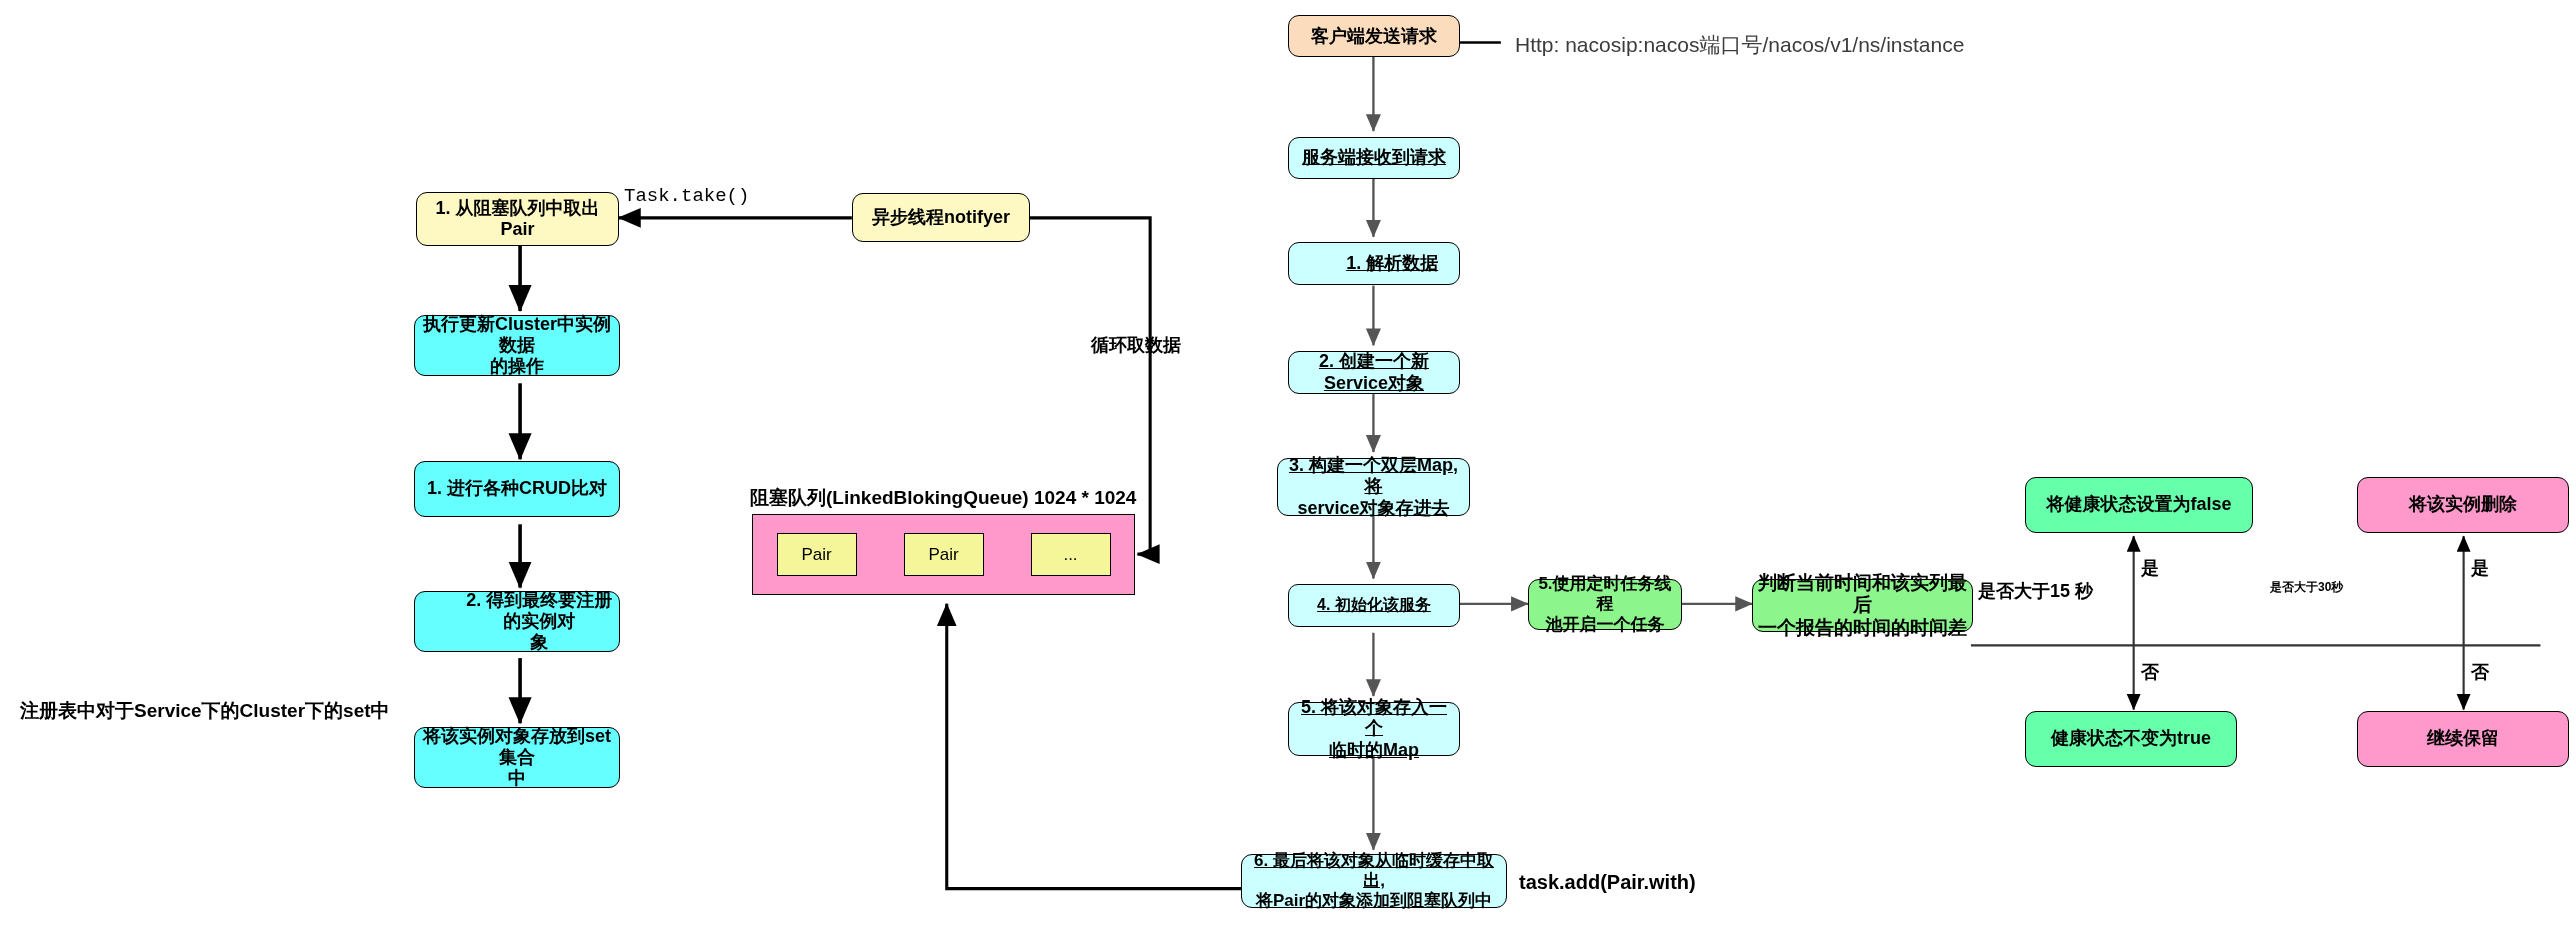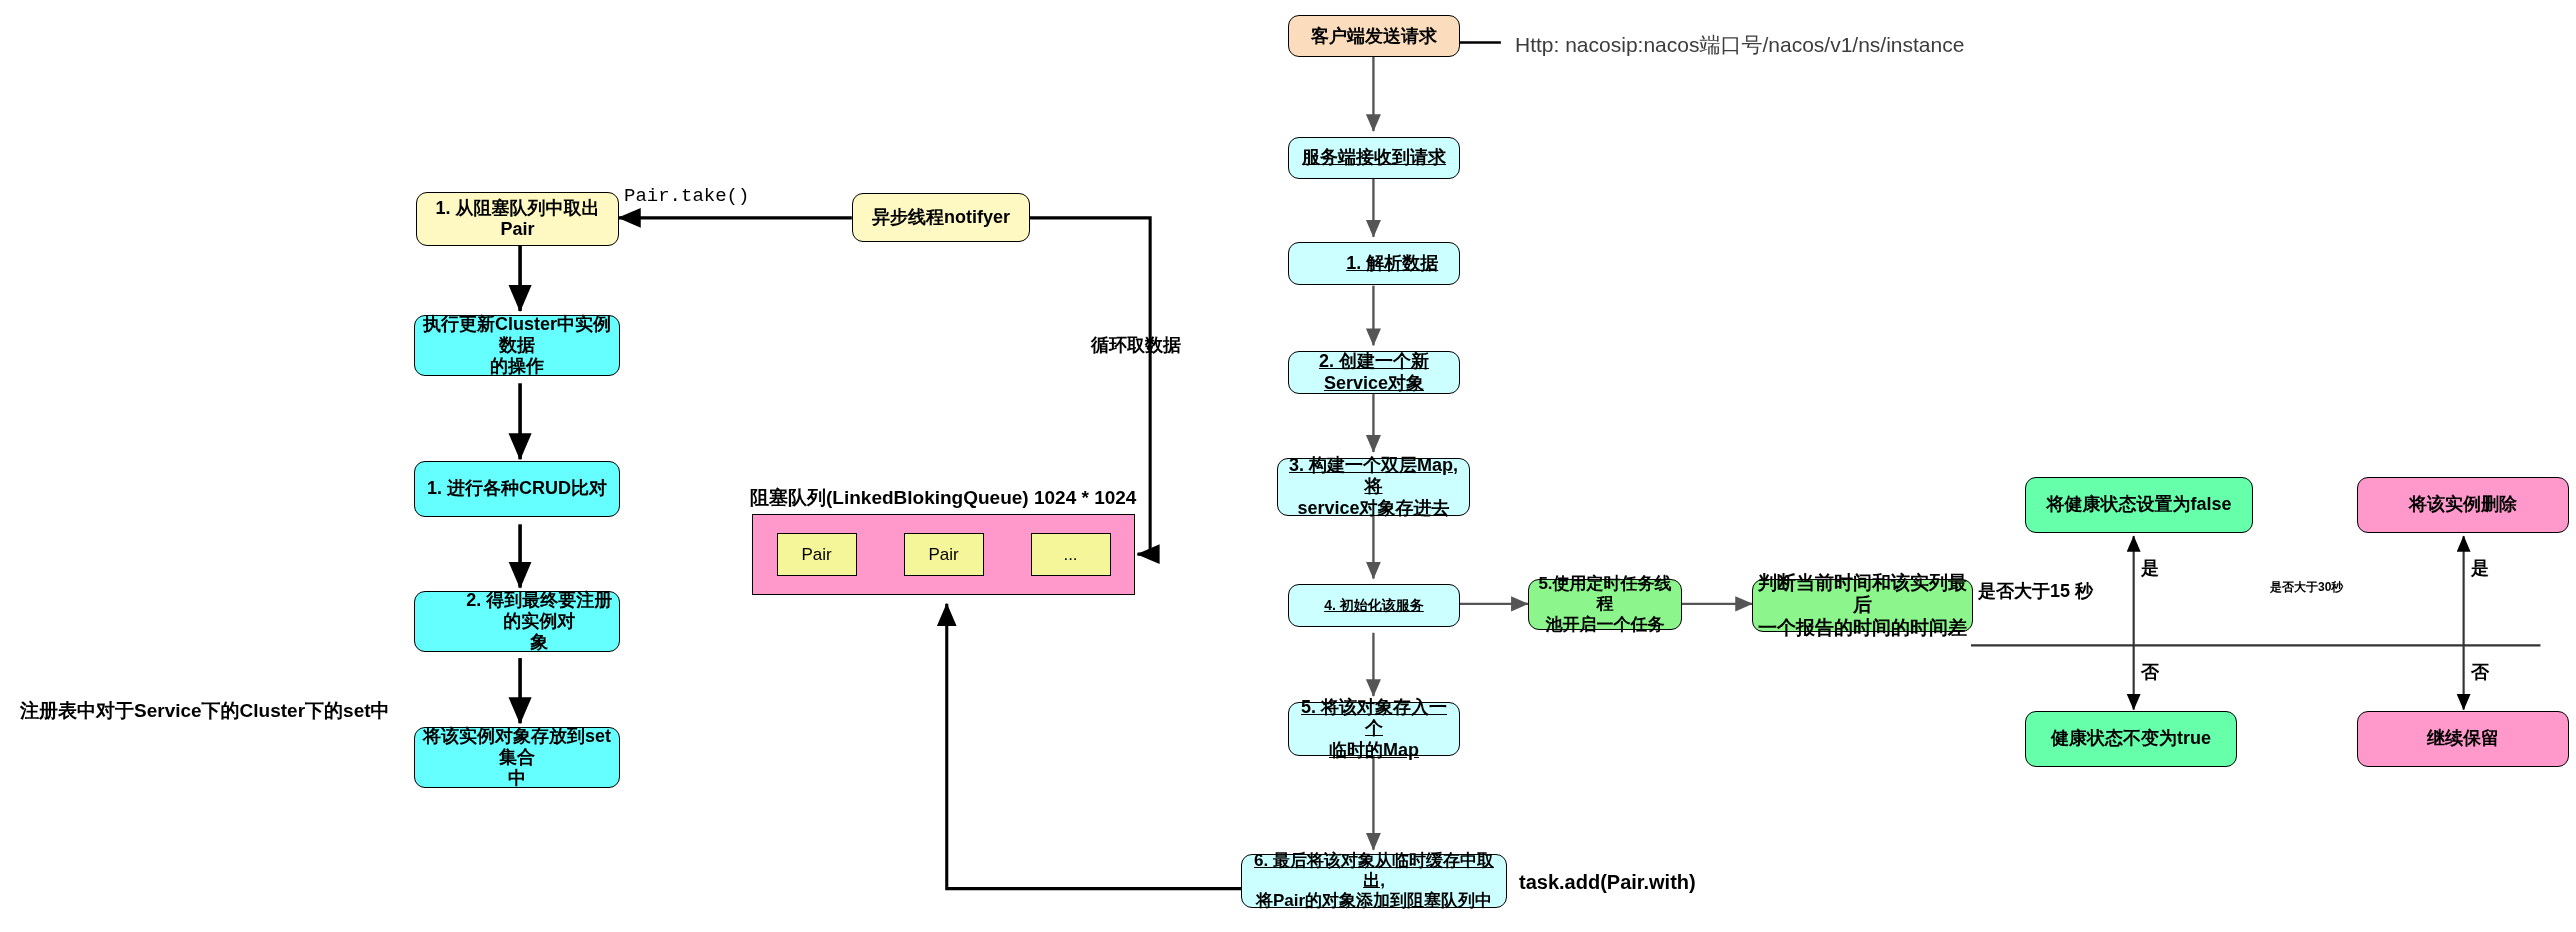--- a/index.html
+++ b/index.html
@@ -149,21 +149,21 @@
   <div class="node fill-lcyan" style="left:1288px;top:137px;width:172px;height:42px;font-size:18px;">服务端接收到请求</div>
 
   <div class="node fill-lcyan" style="left:1288px;top:242px;width:172px;height:43px;font-size:18px;padding-left:40px;">1. 解析数据</div>
 
   <div class="node fill-lcyan" style="left:1288px;top:351px;width:172px;height:43px;font-size:18px;">2. 创建一个新
 Service对象</div>
 
   <div class="node fill-lcyan" style="left:1277px;top:458px;width:193px;height:58px;font-size:18px;">3. 构建一个双层Map,将
 service对象存进去</div>
 
-  <div class="node fill-lcyan" style="left:1288px;top:584px;width:172px;height:43px;font-size:14px;">4. 初始化该服务</div>
+  <div class="node fill-lcyan" style="left:1288px;top:584px;width:172px;height:43px;font-size:16px;border-radius:10px;">4. 初始化该服务</div>
 
   <div class="node fill-lcyan" style="left:1288px;top:702px;width:172px;height:54px;font-size:18px;">5. 将该对象存入一个
 临时的Map</div>
 
   <div class="node fill-lcyan" style="left:1241px;top:854px;width:266px;height:54px;font-size:17px;">6. 最后将该对象从临时缓存中取出,
 将Pair的对象添加到阻塞队列中</div>
 
   <div class="node fill-lgreen" style="left:1528px;top:579px;width:154px;height:51px;font-size:17px;">5.使用定时任务线程
 池开启一个任务</div>
 
@@ -199,21 +199,21 @@
   <div class="queue-box" style="left:752px;top:514px;width:383px;height:81px;">
     <div class="queue-cell">Pair</div>
     <div class="queue-cell">Pair</div>
     <div class="queue-cell">...</div>
   </div>
 
   <div class="label lbl-plain" style="left:1515px;top:31px;font-size:21px;color:#3c3c3c;">Http: nacosip:nacos端口号/nacos/v1/ns/instance</div>
 
   <div class="label lbl-bold" style="left:1519px;top:871px;font-size:20px;">task.add(Pair.with)</div>
 
-  <div class="label lbl-mono" style="left:624px;top:185px;font-size:19px;">Pair.take()</div>
+  <div class="label lbl-mono" style="left:624px;top:185px;font-size:19px;">Task.take()</div>
 
   <div class="label lbl-bold" style="left:1091px;top:333px;font-size:18px;">循环取数据</div>
 
   <div class="label lbl-bold" style="left:20px;top:698px;font-size:19px;">注册表中对于Service下的Cluster下的set中</div>
 
   <div class="label lbl-bold" style="left:1978px;top:579px;font-size:18px;">是否大于15 秒</div>
 
   <div class="label lbl-bold" style="left:2245px;top:579px;font-size:12px;margin-left:25px;">是否大于30秒</div>
 
   <div class="label lbl-bold" style="left:2141px;top:556px;font-size:18px;">是</div>

